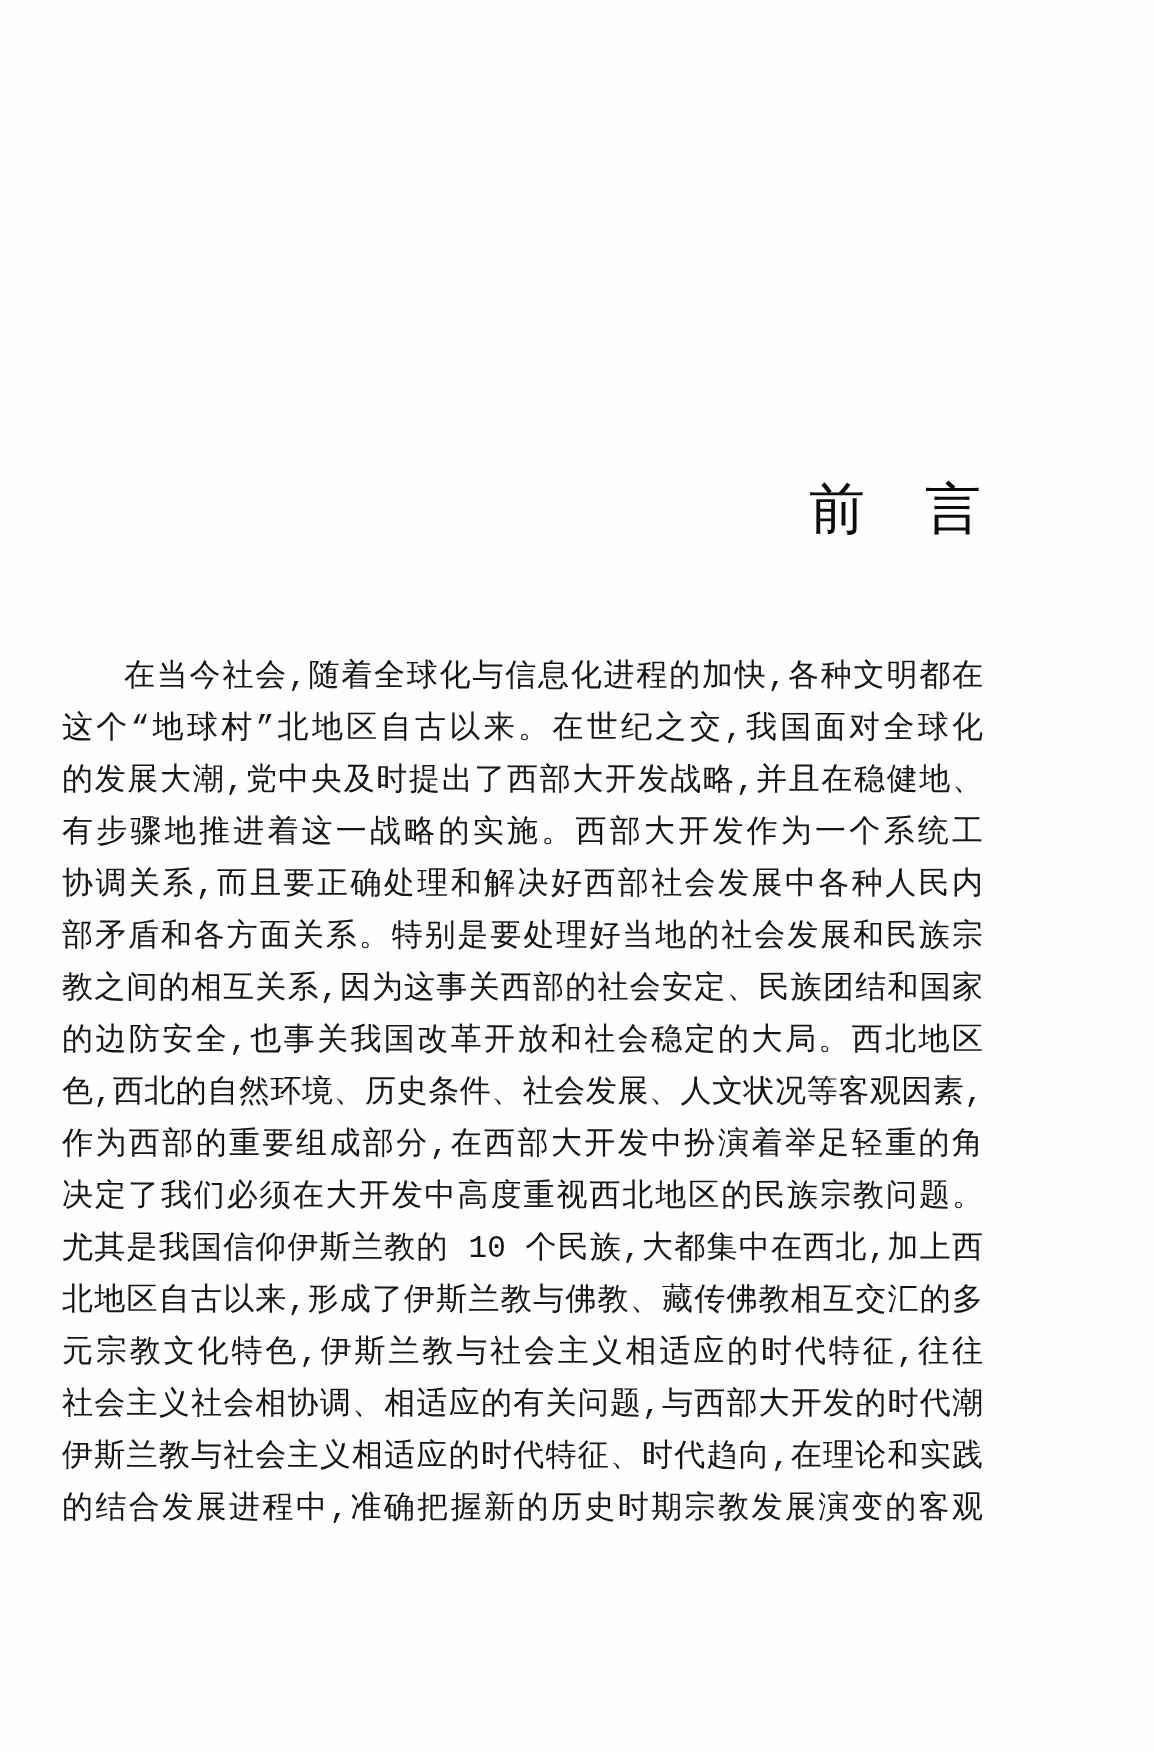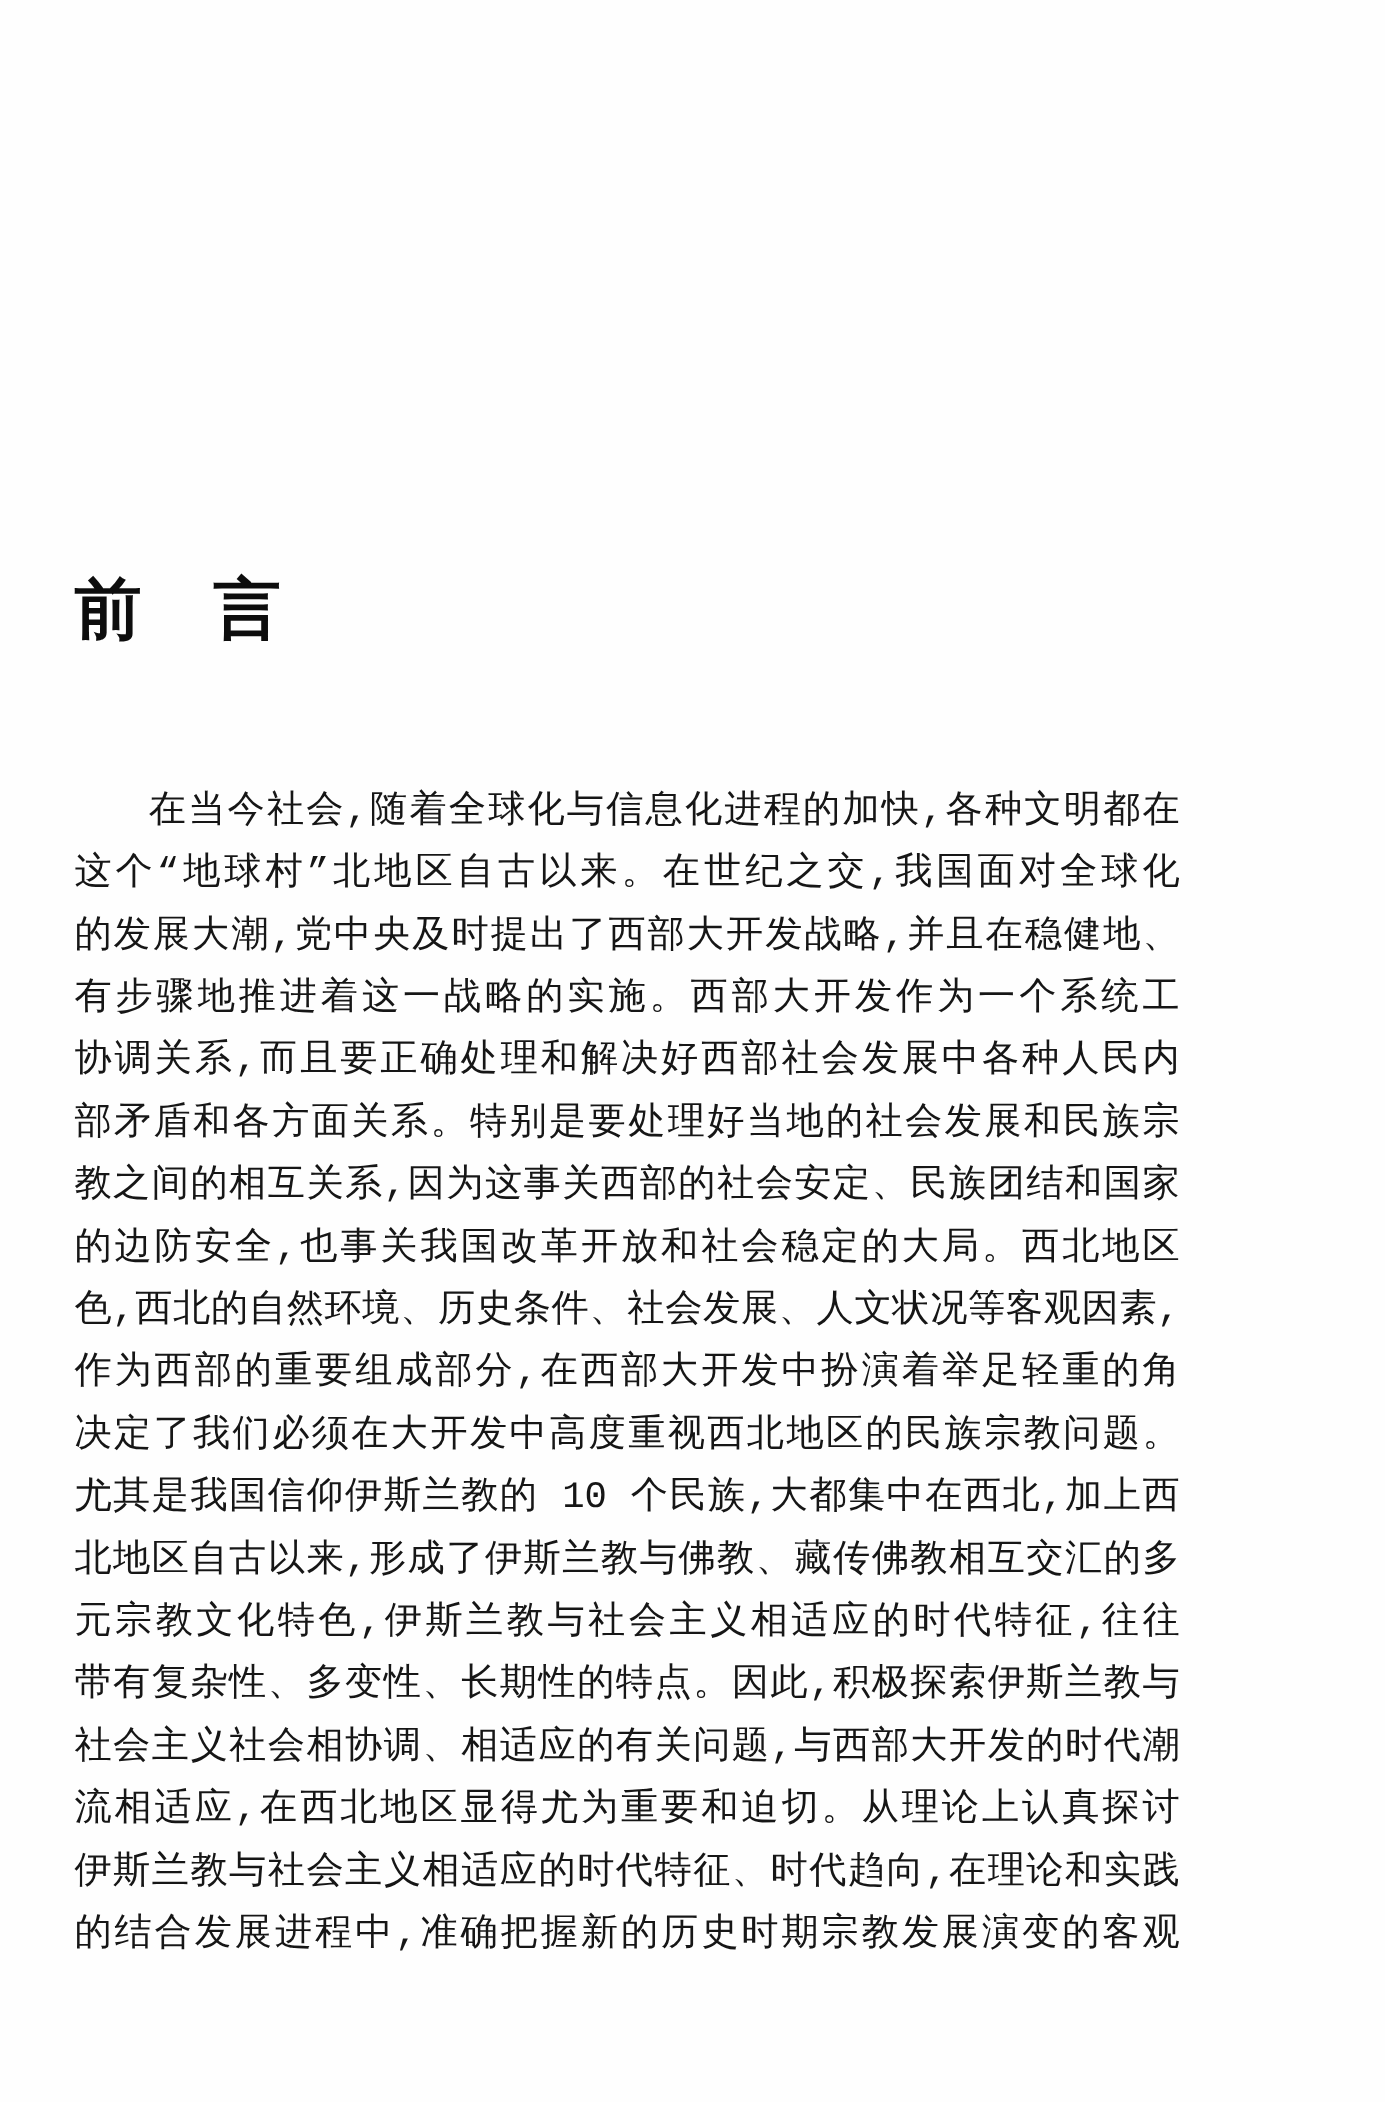--- a/index.html
+++ b/index.html
@@ -15,24 +15,24 @@
     color: #141414;
     font-family: "Liberation Serif", "DejaVu Serif", serif;
     overflow: hidden;
   }
   .title {
     position: absolute;
     top: 478px;
     left: 62px;
     width: 921px;
     margin: 0;
-    text-align: left;
+    text-align: right;
     font-size: 56px;
     line-height: 62px;
-    font-weight: 700;
+    font-weight: 400;
     color: #0d0d0d;
     letter-spacing: 2px;
   }
   .body-text {
     position: absolute;
     top: 651px;
     left: 62px;
     width: 921px;
     font-family: Liberation Mono, monospace;
   }
@@ -63,19 +63,17 @@
       <div class="para-line">协调关系,而且要正确处理和解决好西部社会发展中各种人民内</div>
       <div class="para-line">部矛盾和各方面关系。特别是要处理好当地的社会发展和民族宗</div>
       <div class="para-line">教之间的相互关系,因为这事关西部的社会安定、民族团结和国家</div>
       <div class="para-line">的边防安全,也事关我国改革开放和社会稳定的大局。西北地区</div>
       <div class="para-line">色,西北的自然环境、历史条件、社会发展、人文状况等客观因素,</div>
       <div class="para-line">作为西部的重要组成部分,在西部大开发中扮演着举足轻重的角</div>
       <div class="para-line">决定了我们必须在大开发中高度重视西北地区的民族宗教问题。</div>
       <div class="para-line">尤其是我国信仰伊斯兰教的 10 个民族,大都集中在西北,加上西</div>
       <div class="para-line">北地区自古以来,形成了伊斯兰教与佛教、藏传佛教相互交汇的多</div>
       <div class="para-line">元宗教文化特色,伊斯兰教与社会主义相适应的时代特征,往往</div>
-      <div class="para-line">带有复杂性、多变性、长期性的特点。因此,积极探索伊斯兰教与</div>
       <div class="para-line">社会主义社会相协调、相适应的有关问题,与西部大开发的时代潮</div>
-      <div class="para-line">流相适应,在西北地区显得尤为重要和迫切。从理论上认真探讨</div>
       <div class="para-line">伊斯兰教与社会主义相适应的时代特征、时代趋向,在理论和实践</div>
       <div class="para-line">的结合发展进程中,准确把握新的历史时期宗教发展演变的客观</div>
     </div>
 </div>
 
 </body></html>

